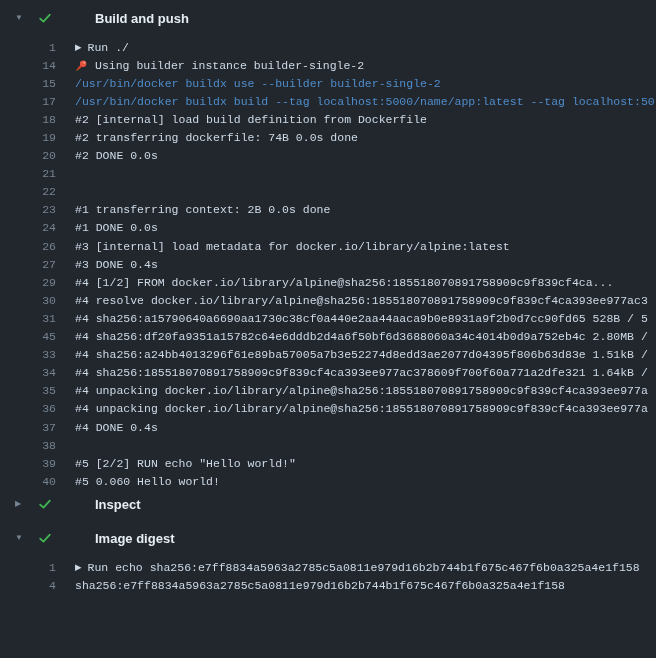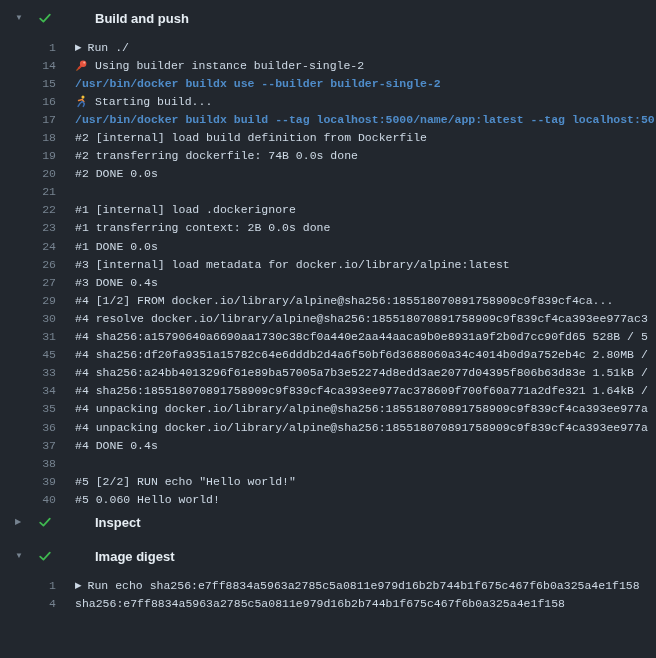--- a/index.html
+++ b/index.html
@@ -46,21 +46,21 @@
   }
   .gutter{
     width:56px;flex:none;text-align:right;
     color:var(--muted);cursor:pointer;
   }
   .content{
     margin-left:19px;display:inline-flex;align-items:center;
     white-space:pre;flex:none;
   }
   .txt{color:var(--text);white-space:pre;}
-  .txt.cmd{color:var(--cmd);font-weight:bold;}
+  .txt.cmd{color:var(--cmd);font-weight:normal;}
   .play{
     font-family:"DejaVu Sans",sans-serif;
     font-size:8.5px;color:var(--text);margin-right:6px;line-height:1;
   }
   .emoji{display:inline-flex;margin-right:7px;align-items:center;}
 </style>
 </head>
 <body>
 
 <div id="viewer">
@@ -94,33 +94,20 @@
     </span><span class="txt">Using builder instance builder-single-2</span>
       </span>
     </div>
       <div class="log-line">
       <span class="gutter">15</span>
       <span class="content">
         <span class="txt cmd">/usr/bin/docker buildx use --builder builder-single-2</span>
       </span>
     </div>
       <div class="log-line">
-      <span class="gutter">16</span>
-      <span class="content">
-        <span class="emoji">
-      <svg width="13" height="13" viewBox="0 0 16 16" aria-hidden="true">
-        <circle cx="9.8" cy="2.6" r="1.9" fill="#f3c13a"></circle>
-        <path d="M4.5 6.8 L8.9 5.6 L10.8 8.4" fill="none" stroke="#e8833a" stroke-width="2" stroke-linecap="round" stroke-linejoin="round"></path>
-        <path d="M9 8 L5.8 10.8 L3.8 14" fill="none" stroke="#3b6fb5" stroke-width="1.8" stroke-linecap="round" stroke-linejoin="round"></path>
-        <path d="M9.6 8.4 L11.6 11 L10.2 14" fill="none" stroke="#3b6fb5" stroke-width="1.8" stroke-linecap="round" stroke-linejoin="round"></path>
-      </svg>
-    </span><span class="txt">Starting build...</span>
-      </span>
-    </div>
-      <div class="log-line">
       <span class="gutter">17</span>
       <span class="content">
         <span class="txt cmd">/usr/bin/docker buildx build --tag localhost:5000/name/app:latest --tag localhost:50</span>
       </span>
     </div>
       <div class="log-line">
       <span class="gutter">18</span>
       <span class="content">
         <span class="txt">#2 [internal] load build definition from Dockerfile</span>
       </span>
@@ -138,23 +125,20 @@
       </span>
     </div>
       <div class="log-line">
       <span class="gutter">21</span>
       <span class="content">
         <span class="txt"></span>
       </span>
     </div>
       <div class="log-line">
       <span class="gutter">22</span>
-      <span class="content">
-        <span class="txt">#1 [internal] load .dockerignore</span>
-      </span>
     </div>
       <div class="log-line">
       <span class="gutter">23</span>
       <span class="content">
         <span class="txt">#1 transferring context: 2B 0.0s done</span>
       </span>
     </div>
       <div class="log-line">
       <span class="gutter">24</span>
       <span class="content">

